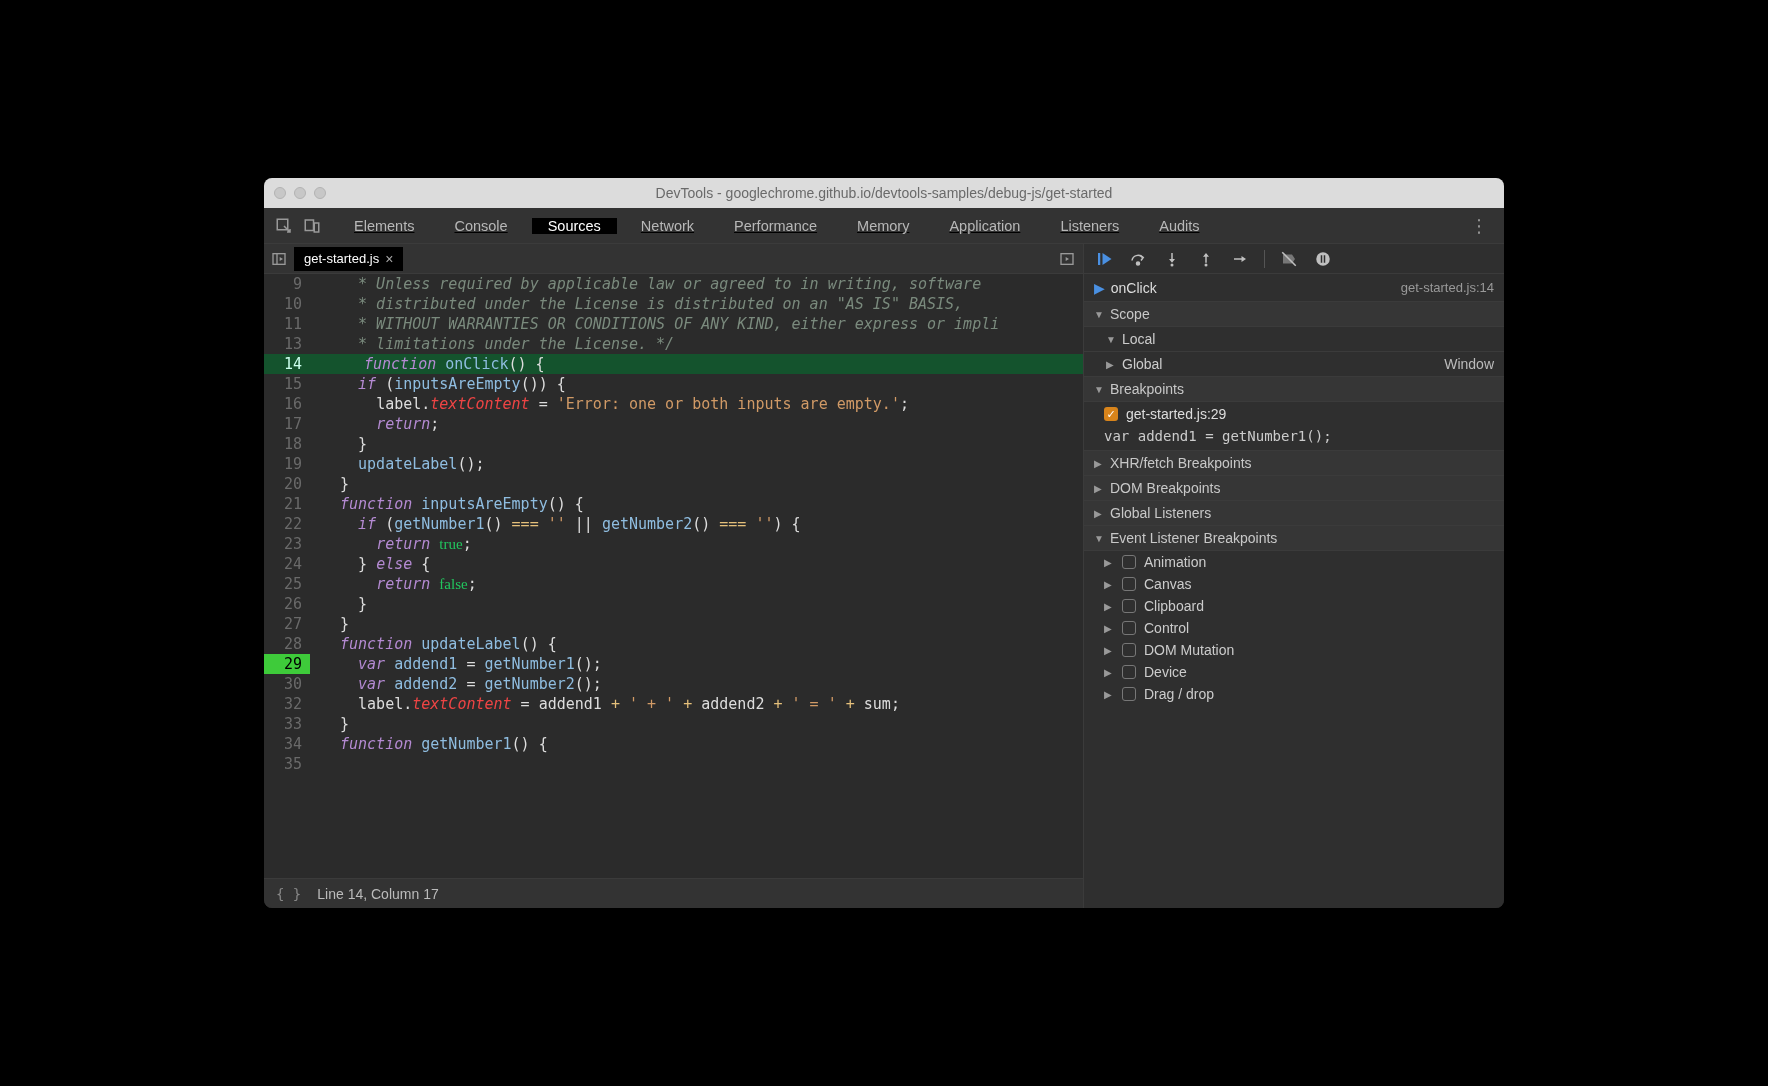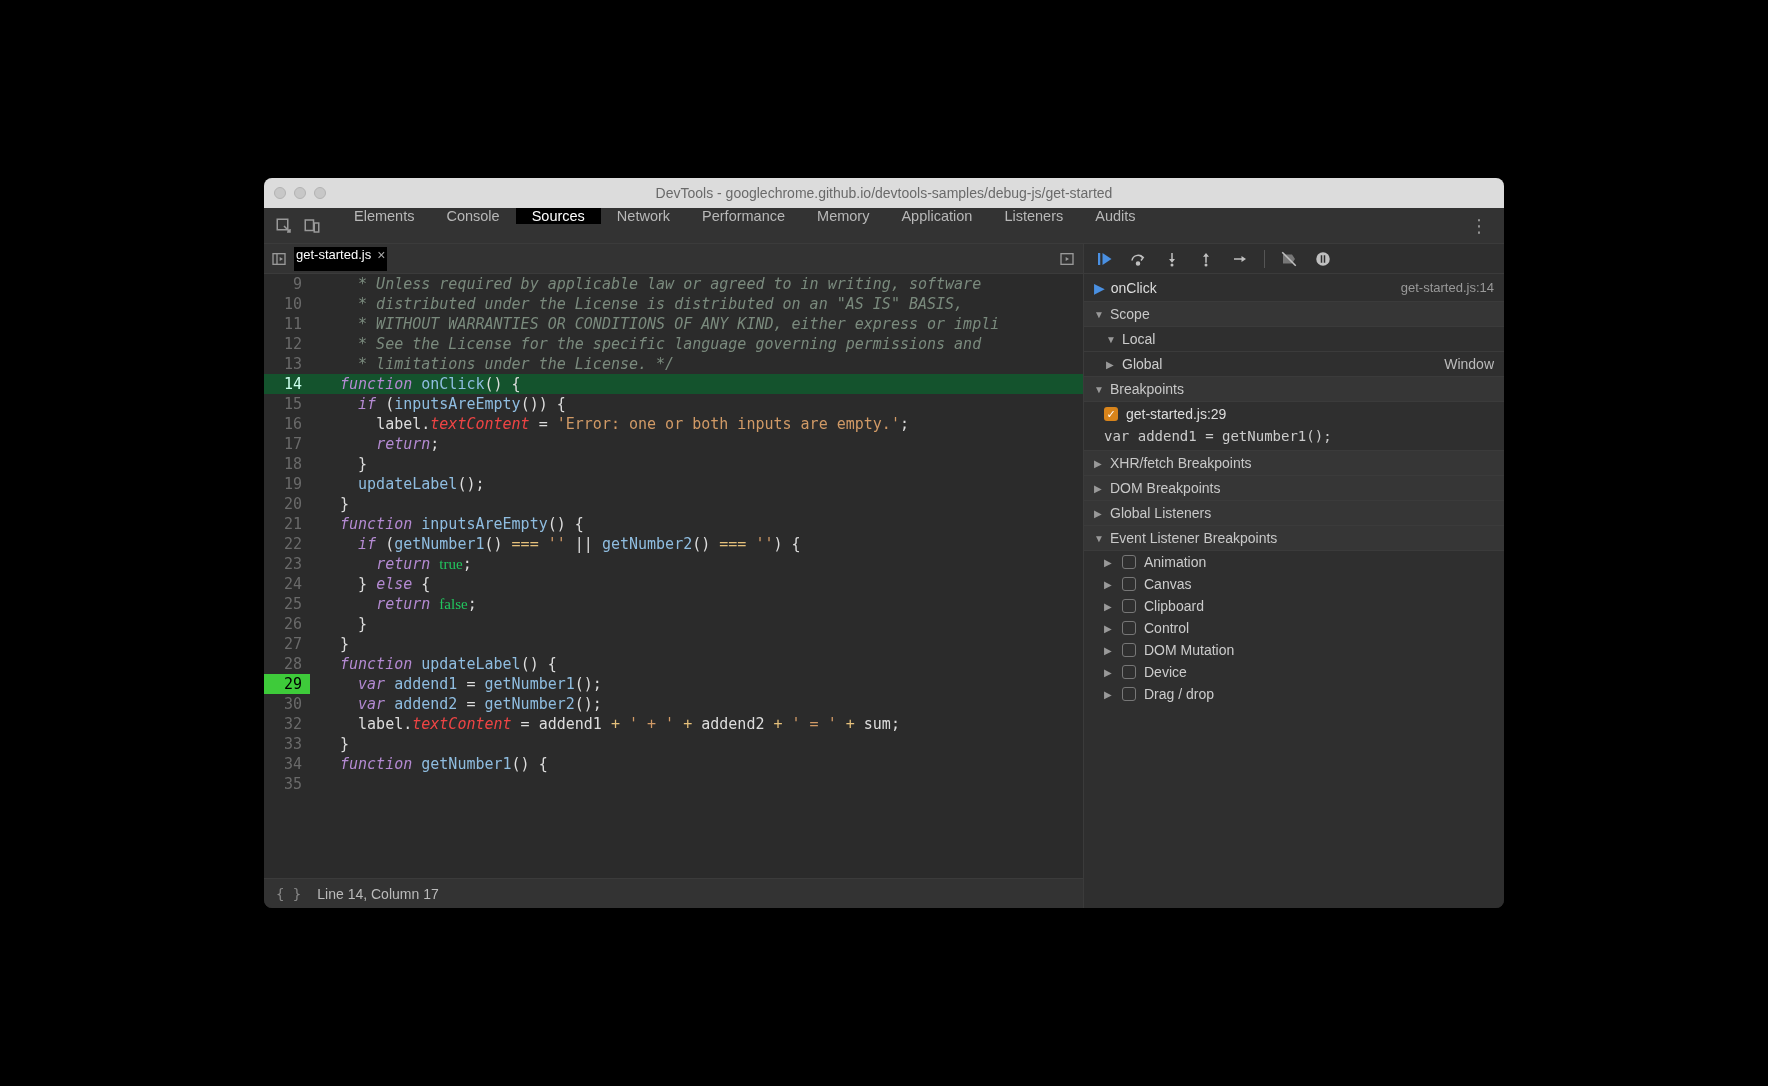--- a/index.html
+++ b/index.html
@@ -4,36 +4,36 @@
 <style>
   * { box-sizing: border-box; margin: 0; padding: 0; }
   body { background: #000; font-family: -apple-system, "Helvetica Neue", Arial, sans-serif; display:flex; align-items:center; justify-content:center; height:100vh; }
   .window { width:1240px; height:730px; background:#2a2a2a; border-radius:8px; overflow:hidden; box-shadow:0 20px 60px rgba(0,0,0,.6); display:flex; flex-direction:column; }
   .titlebar { height:30px; background:#dcdcdc; display:flex; align-items:center; padding:0 10px; position:relative; }
   .traffic { display:flex; gap:8px; }
   .dot { width:12px; height:12px; border-radius:50%; background:#c7c7c7; border:1px solid #b3b3b3; }
   .titletext { position:absolute; left:0; right:0; text-align:center; color:#6a6a6a; font-size:14px; }
   .tabbar { height:36px; background:#333; display:flex; align-items:center; border-bottom:1px solid #3b3b3b; padding:0 6px; }
   .tabbar .toolicon { width:28px; height:28px; display:flex; align-items:center; justify-content:center; color:#999; }
-  .tabs { display:flex; margin-left:12px; gap:0; align-items:flex-start; height:100%; }
+  .tabs { display:flex; margin-left:12px; gap:8px; align-items:center; height:100%;text-decoration:underline; }
   .tab { padding:0 16px; color:#b8b8b8; font-size:14.5px; display:flex; align-items:center; cursor:pointer; }
   .tab.active { background:#000; color:#fff; }
   .tabbar-right { margin-left:auto; display:flex; align-items:center; }
   .kebab { color:#999; font-size:18px; padding:0 10px; }
   .body { flex:1; display:flex; min-height:0; }
   .editor { flex:1; display:flex; flex-direction:column; border-right:1px solid #3b3b3b; min-width:0; }
   .filetabs { height:30px; background:#333; display:flex; align-items:center; border-bottom:1px solid #3b3b3b; }
   .nav-toggle { width:30px; display:flex; align-items:center; justify-content:center; color:#999; }
-  .filetab { background:#000; color:#fff; padding:0 2px; height:24px; display:flex; align-items:flex-start; font-size:13px; gap:6px; }
+  .filetab { background:#000; color:#fff; padding:0 10px; height:24px; display:flex; align-items:center; font-size:13px; gap:6px; }
   .close-x { color:#aaa; font-size:14px; }
   .filetabs-right { margin-left:auto; padding-right:8px; color:#999; }
   .code { flex:1; overflow:hidden; background:#2b2b2b; font-family:"Menlo","Consolas",monospace; font-size:15px; }
   .row { display:flex; height:20px; line-height:20px; white-space:pre; }
   .gut { width:46px; text-align:right; padding-right:8px; color:#6a6a6a; user-select:none; background:#2b2b2b; position:relative; }
-  .row.hl { background:#14532d; }
+  .row.hl { background:#14532d;gap:24px; }
   .row.hl .gut { background:#14532d; color:#cfe; }
   .bp-mark { position:absolute; left:0; right:0; top:0; bottom:0; background:#3ecb3a; color:#000; display:flex; align-items:center; justify-content:flex-end; padding-right:8px; clip-path: polygon(0 0, 100% 0, 110% 50%, 100% 100%, 0 100%); }
   .src { flex:1; padding-left:8px; overflow:hidden;margin-left:22px; }
   .c-com { color:#7a8a7d; font-style:italic; }
   .c-key { color:#b48ad2; font-style:italic; }
   .c-key2 { color:#22c55e;font-family:Liberation Serif, serif; }
   .c-fn { color:#8fbde0; }
   .c-str { color:#d19a66; }
   .c-var { color:#8fbde0; }
   .c-prop { color:#ef4444;font-style:italic; }
@@ -126,21 +126,20 @@
           <svg viewBox="0 0 24 24" width="16" height="16" fill="none" stroke="#999" stroke-width="2">
               <rect x="3" y="4" width="18" height="16"></rect>
               <polygon points="10,9 10,15 15,12" fill="#999" stroke="none"></polygon>
             </svg>
         </div>
       </div>
       <div class="code" id="code">
           <div class="row"><div class="gut">9</div><div class="src">  <span class="c-com">* Unless required by applicable law or agreed to in writing, software</span></div></div>
           <div class="row"><div class="gut">10</div><div class="src">  <span class="c-com">* distributed under the License is distributed on an "AS IS" BASIS,</span></div></div>
           <div class="row"><div class="gut">11</div><div class="src">  <span class="c-com">* WITHOUT WARRANTIES OR CONDITIONS OF ANY KIND, either express or impli</span></div></div>
-          <div class="row"><div class="gut">12</div><div class="src">  <span class="c-com">* See the License for the specific language governing permissions and</span></div></div>
           <div class="row"><div class="gut">13</div><div class="src">  <span class="c-com">* limitations under the License. */</span></div></div>
           <div class="row hl"><div class="gut">14</div><div class="src"><span class="c-key">function </span><span class="c-fn">onClick</span><span class="c-def">() {</span></div></div>
           <div class="row"><div class="gut">15</div><div class="src">  <span class="c-key">if </span><span class="c-def">(</span><span class="c-fn">inputsAreEmpty</span><span class="c-def">()) {</span></div></div>
           <div class="row"><div class="gut">16</div><div class="src">    <span class="c-def">label.</span><span class="c-prop">textContent</span><span class="c-def"> = </span><span class="c-str">'Error: one or both inputs are empty.'</span><span class="c-def">;</span></div></div>
           <div class="row"><div class="gut">17</div><div class="src">    <span class="c-key">return</span><span class="c-def">;</span></div></div>
           <div class="row"><div class="gut">18</div><div class="src">  <span class="c-def">}</span></div></div>
           <div class="row"><div class="gut">19</div><div class="src">  <span class="c-fn">updateLabel</span><span class="c-def">();</span></div></div>
           <div class="row"><div class="gut">20</div><div class="src"><span class="c-def">}</span></div></div>
           <div class="row"><div class="gut">21</div><div class="src"><span class="c-key">function </span><span class="c-fn">inputsAreEmpty</span><span class="c-def">() {</span></div></div>
           <div class="row"><div class="gut">22</div><div class="src">  <span class="c-key">if </span><span class="c-def">(</span><span class="c-fn">getNumber1</span><span class="c-def">() </span><span class="c-op">=== </span><span class="c-str">''</span><span class="c-def"> || </span><span class="c-fn">getNumber2</span><span class="c-def">() </span><span class="c-op">=== </span><span class="c-str">''</span><span class="c-def">) {</span></div></div>

